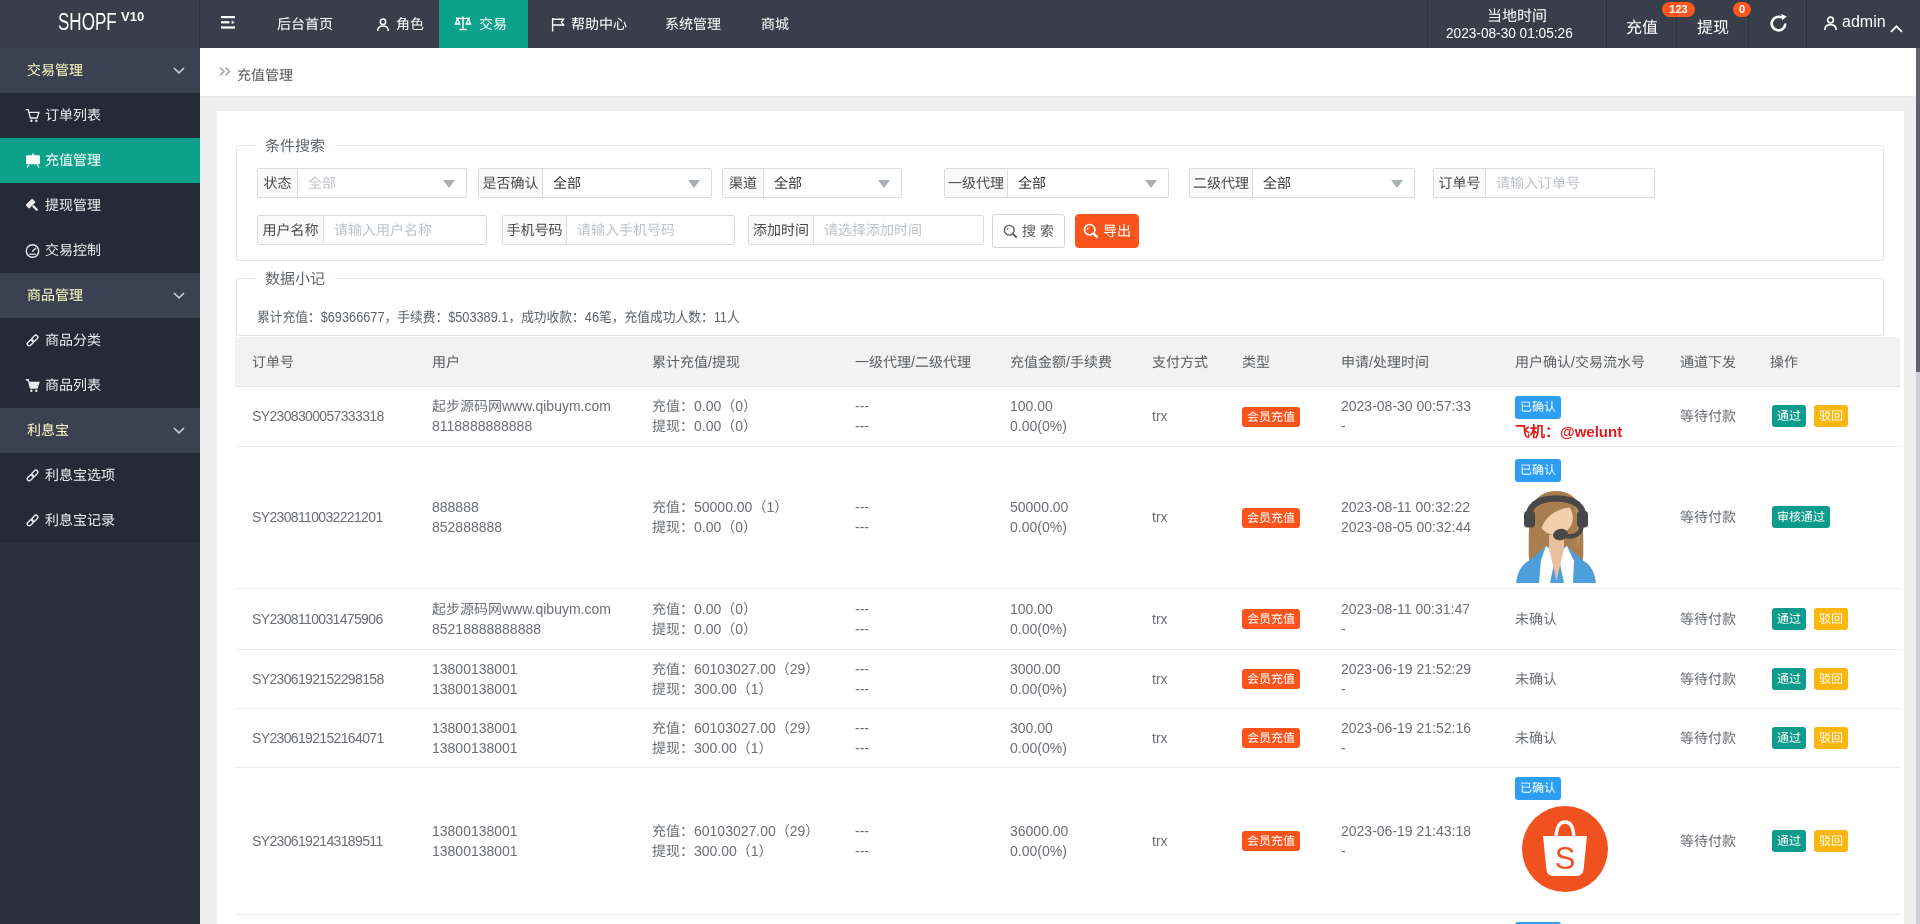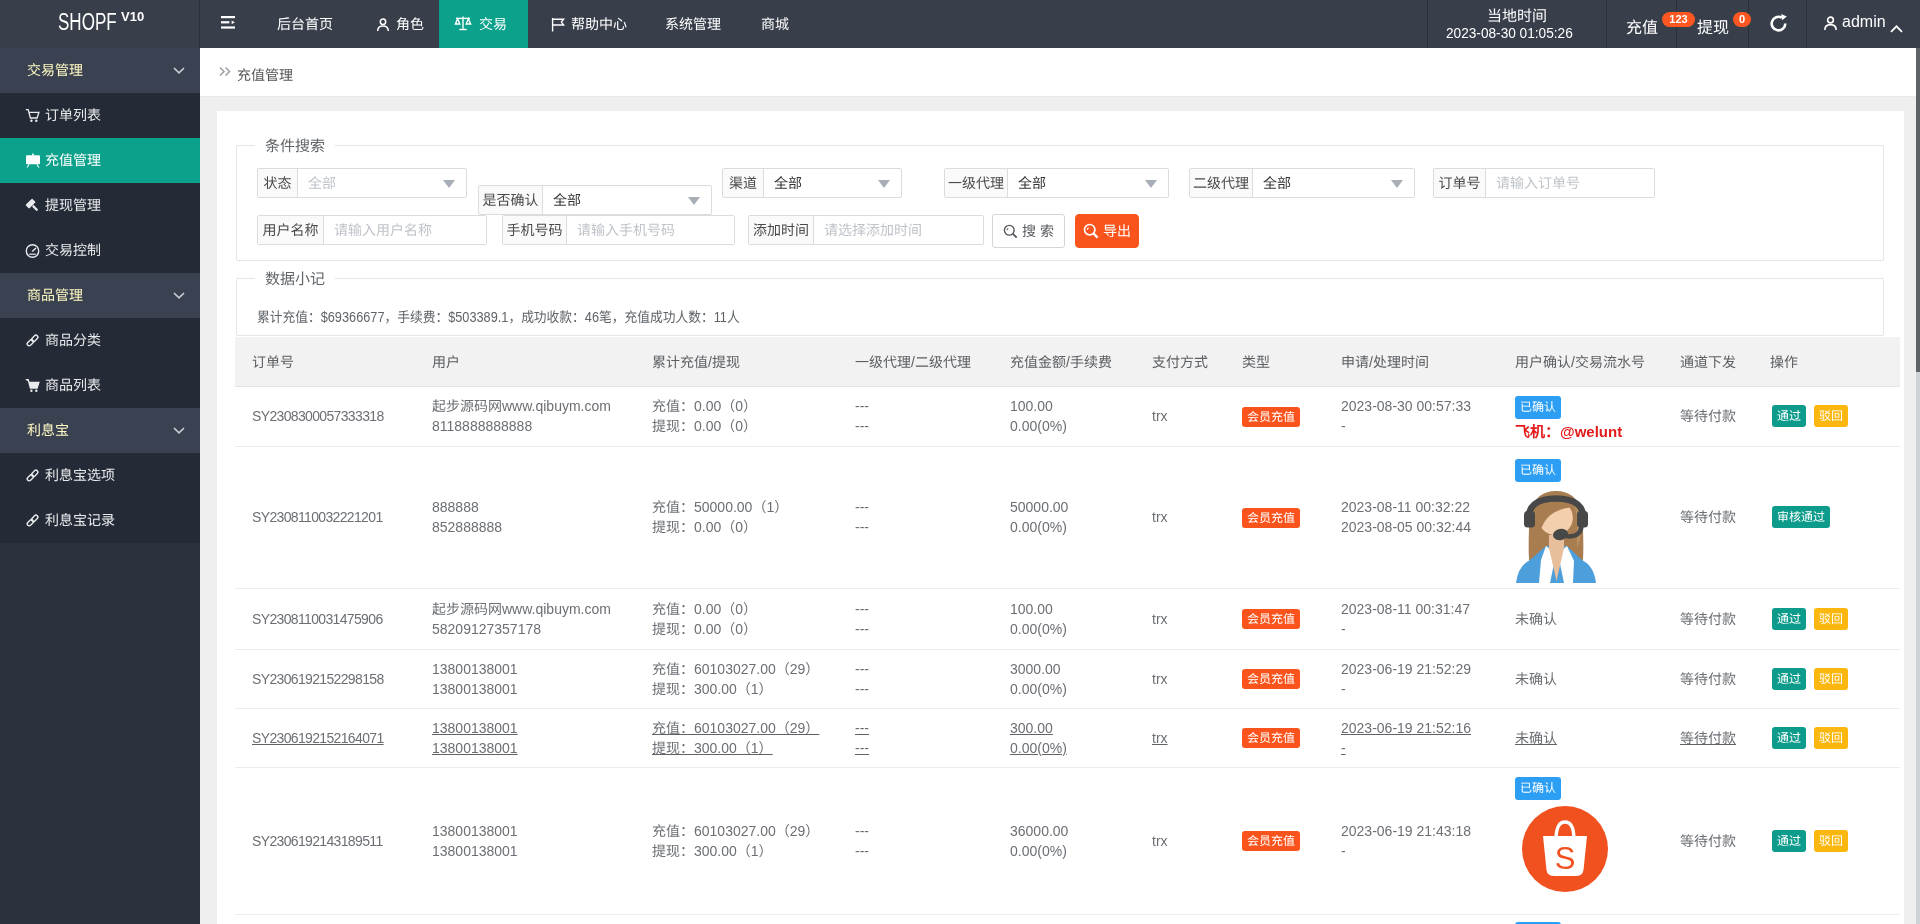--- a/index.html
+++ b/index.html
@@ -9,21 +9,21 @@
 
 #topbar{position:absolute;left:0;top:0;width:1920px;height:48px;background:#383E4A;z-index:30;}
 #topbar .vdiv{position:absolute;top:0;width:1px;height:48px;background:#2C3039;}
 #logo{position:absolute;left:58px;top:9px;color:#fff;white-space:nowrap;}
 #logo .nm{display:inline-block;font-size:23px;letter-spacing:0px;transform:scaleX(.74);transform-origin:0 50%;}
 #logo .v{position:absolute;left:63px;top:0px;font-size:13px;font-weight:bold;}
 .nav-it{position:absolute;top:0;height:48px;line-height:48px;color:#fff;font-size:14px;white-space:nowrap;}
 .nav-it svg{vertical-align:-3px;margin-right:6px;}
 #tab-act{position:absolute;left:439px;top:0;width:89px;height:48px;background:#0CA18B;}
 .tr-txt{position:absolute;color:#fff;font-size:16px;top:14px;}
-.badge{position:absolute;top:2px;height:15px;border-radius:8px;background:#FF5722;color:#fff;font-size:11px;font-weight:bold;line-height:15px;text-align:center;z-index:5;margin-top:10px;}
+.badge{position:absolute;top:2px;height:15px;border-radius:8px;background:#FF5722;color:#fff;font-size:11px;font-weight:bold;line-height:15px;text-align:center;z-index:5;}
 
 #sidebar{position:absolute;left:0;top:48px;width:200px;height:876px;background:#2B313D;z-index:20;}
 .m-hd{position:relative;height:45px;line-height:45px;background:#3A4150;color:#fef9c3;font-size:14px;padding-left:27px;}
 .m-hd svg{position:absolute;right:15px;top:19px;}
 .m-it{position:relative;height:45px;line-height:45px;background:#242A36;color:#E9EAEC;font-size:14px;padding-left:45px;}
 .m-it svg{position:absolute;left:25px;top:15px;}
 .m-it.act{background:#0CA18B;color:#fff;}
 
 #main{position:absolute;left:200px;top:48px;width:1720px;height:876px;background:#efefef;}
 #crumb{position:absolute;left:0;top:0;width:1720px;height:49px;background:#fff;border-bottom:1px solid #e9e9e9;}
@@ -184,21 +184,21 @@
   </div>
   <div id="panel">
 
     <div class="fset" style="left:19px;top:34px;width:1648px;height:116px;">
         <span class="leg">条件搜索</span>
       </div>
     <div class="ig" style="left:40px;width:210px;">
         <div class="lb" style="width:40px;">状态</div>
         <div class="fd ph">全部<span class="arr"></span></div>
       </div>
-    <div class="ig" style="left:261px;width:234px;margin-top:17px;">
+    <div class="ig" style="left:261px;width:234px;">
         <div class="lb" style="width:64px;">是否确认</div>
         <div class="fd">全部<span class="arr"></span></div>
       </div>
     <div class="ig" style="left:505px;width:180px;">
         <div class="lb" style="width:41px;">渠道</div>
         <div class="fd">全部<span class="arr"></span></div>
       </div>
     <div class="ig" style="left:727px;width:225px;align-items:center;">
         <div class="lb" style="width:63px;">一级代理</div>
         <div class="fd">全部<span class="arr"></span></div>
@@ -340,21 +340,21 @@
             <ellipse cx="45.5" cy="44.5" rx="7.6" ry="5.6" fill="#484848" transform="rotate(-12 45.5 44.5)"></ellipse>
           </svg></div>
             </td>
         <td>等待付款</td>
         <td class="op"><span class="bt g">审核通过</span></td>
       </tr>
       <tr style="height:61px;">
         <td class="num">SY2308110031475906</td>
         <td>
               <div>起步源码网www.qibuym.com</div>
-              <div>58209127357178</div>
+              <div>85218888888888</div>
             </td>
         <td>
               <div>充值：0.00（0）</div>
               <div>提现：0.00（0）</div>
             </td>
         <td>
               <div>---</div>
               <div>---</div>
             </td>
         <td>
@@ -392,21 +392,21 @@
         <td>trx</td>
         <td><span class="tag-o">会员充值</span></td>
         <td>
               <div>2023-06-19 21:52:29</div>
               <div>-</div>
             </td>
         <td>未确认</td>
         <td>等待付款</td>
         <td class="op"><span class="bt g">通过</span><span class="bt y">驳回</span></td>
       </tr>
-      <tr style="height:59px;text-decoration:underline;">
+      <tr style="height:59px;">
         <td class="num">SY2306192152164071</td>
         <td>
               <div>13800138001</div>
               <div>13800138001</div>
             </td>
         <td>
               <div>充值：60103027.00（29）</div>
               <div>提现：300.00（1）</div>
             </td>
         <td>

